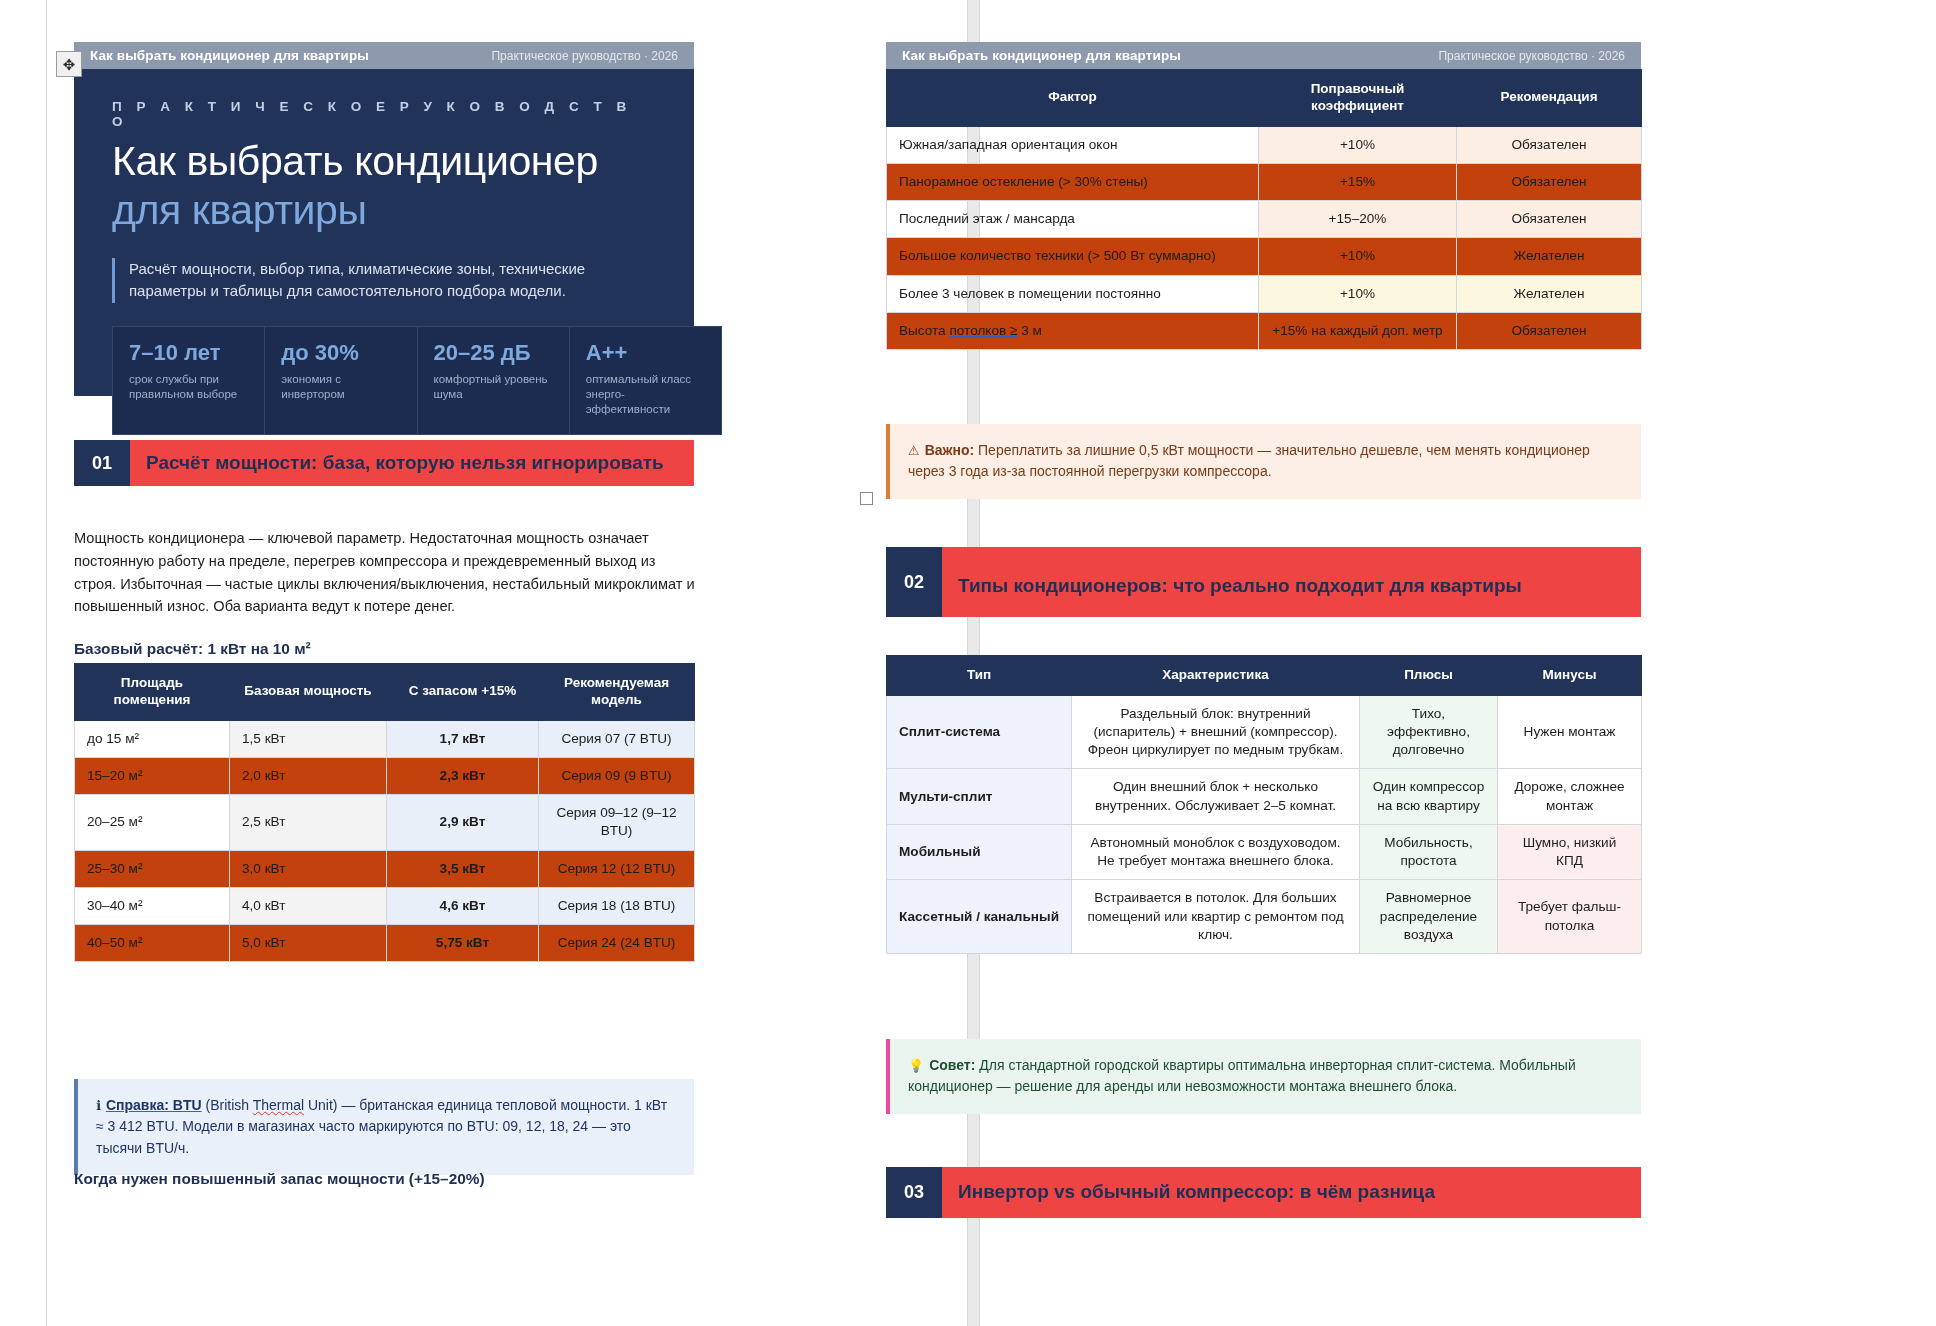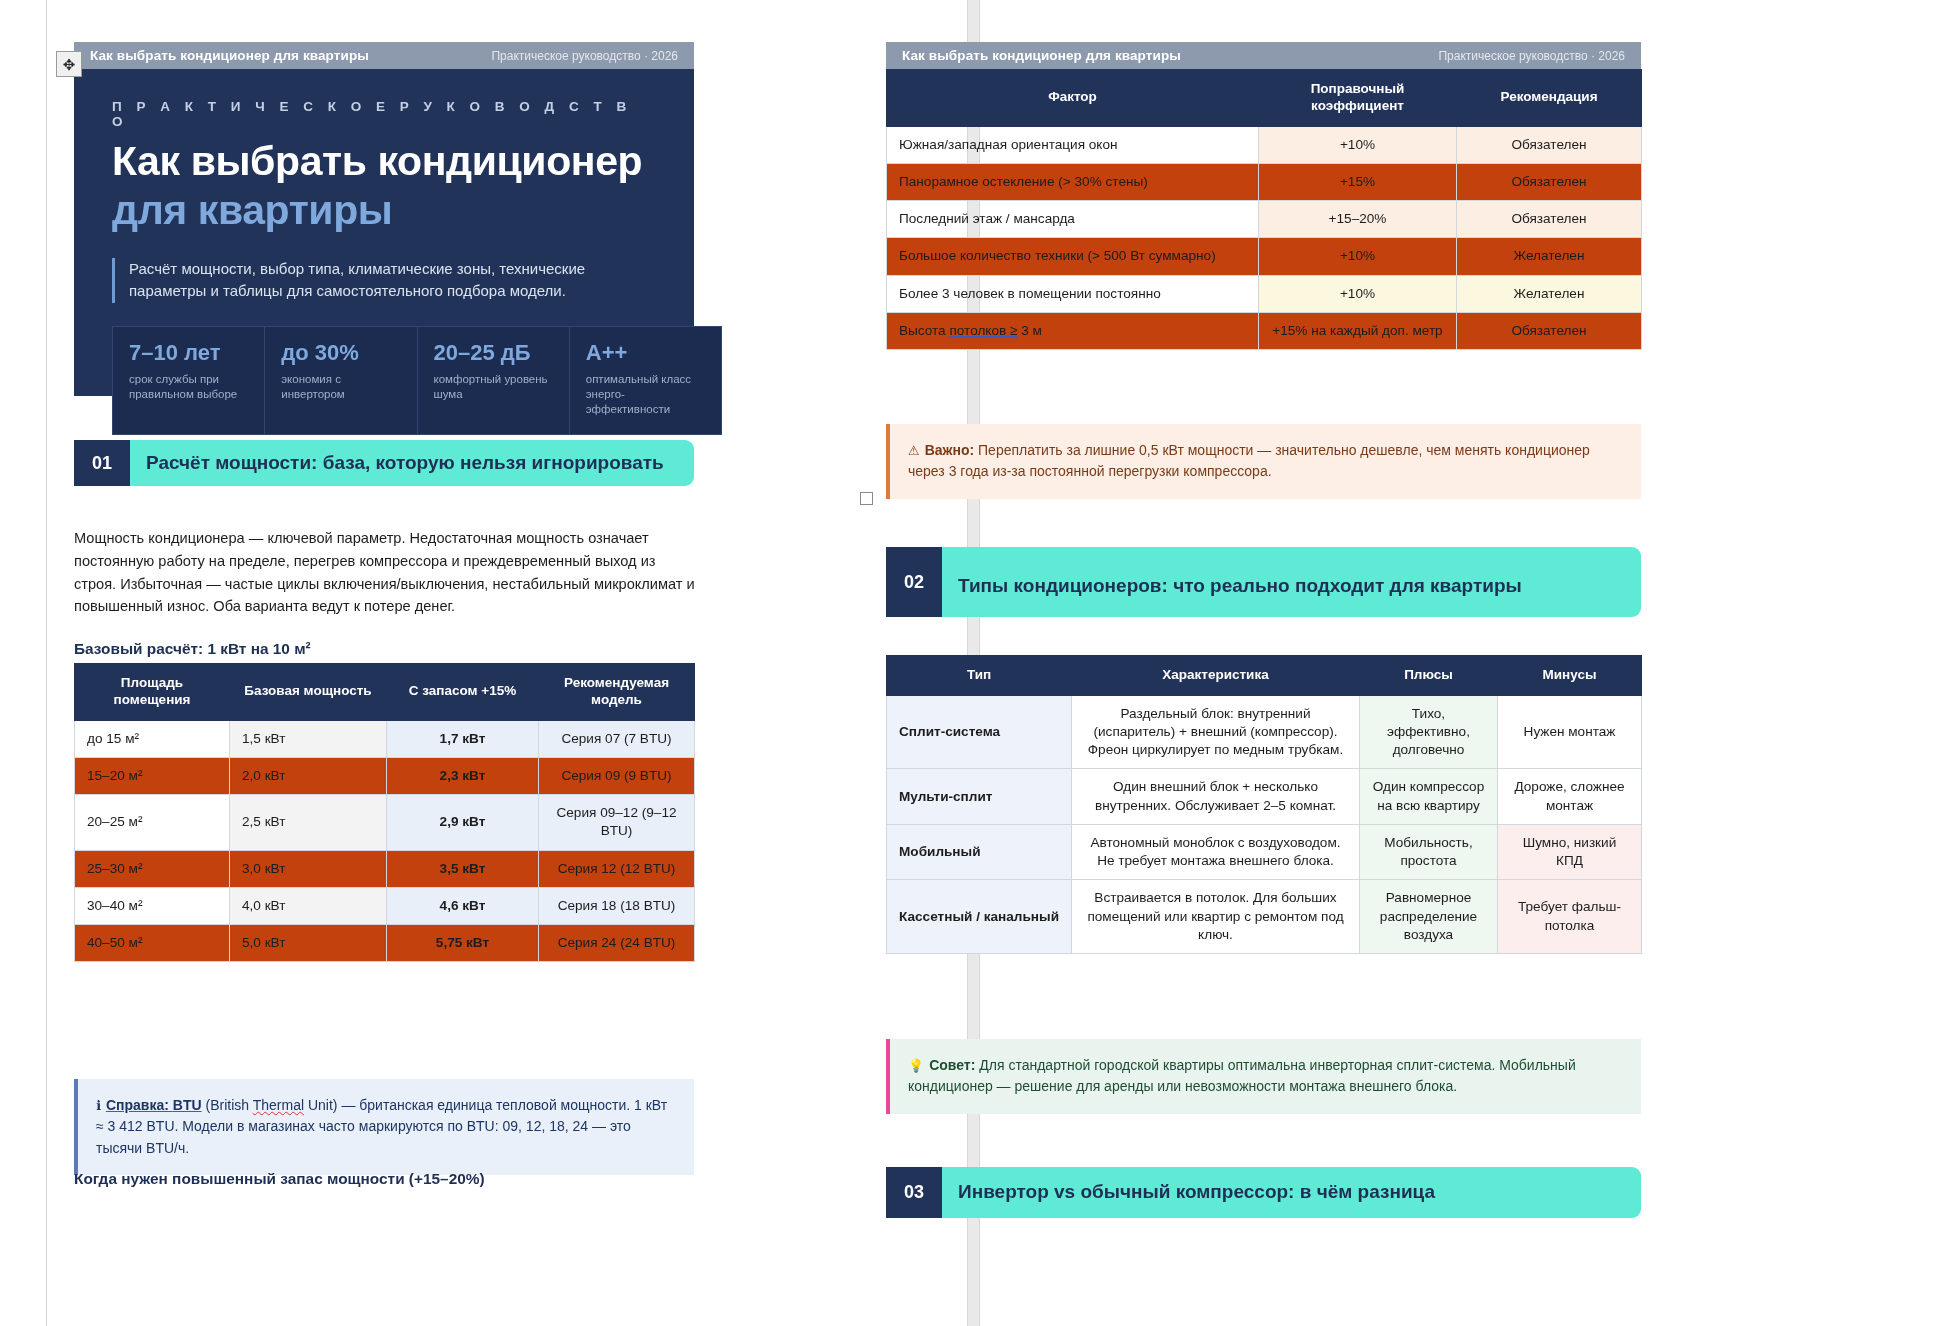--- a/index.html
+++ b/index.html
@@ -49,42 +49,42 @@
   
   .hero{
     position:absolute;background:#22335a;box-sizing:border-box;
     padding:30px 38px 24px 38px;
   }
   .hero .eyebrow{
     color:#c2cfe4;font-size:13.5px;font-weight:bold;letter-spacing:5.5px;
     margin:0 0 10px 0;
   }
   .hero h1{
-    margin:0;color:#ffffff;font-size:41px;line-height:1.12;font-weight:bold;
+    margin:0;color:#ffffff;font-size:41px;line-height:1.12;font-weight:normal;
     letter-spacing:-.4px;
   }
   .hero h1 .accent{color:#7fa9dd;display:block;margin-top:3px;}
   .hero .lede{
     margin:24px 0 0 0;border-left:3px solid #6f9ad4;padding-left:14px;
     color:#dbe3ef;font-size:15px;line-height:1.5;max-width:640px;
   }
   .stats{
     display:flex;margin-top:23px;background:#1b2c50;
     border:1px solid #32456f;width:610px;box-sizing:border-box;
   }
   .stat{
     flex:1;padding:14px 16px 16px 16px;box-sizing:border-box;
     border-right:1px solid #32456f;
   }
   .stat:last-child{border-right:none;}
   .stat .v{color:#7fa9dd;font-size:22px;font-weight:bold;line-height:1.1;white-space:nowrap;}
   .stat .l{color:#9fb0cb;font-size:11.5px;line-height:1.32;margin-top:7px;}
 
   
-  .sec{position:absolute;display:flex;align-items:stretch;background:#5eead4;border-radius:9px;}
+  .sec{position:absolute;display:flex;align-items:stretch;background:#ef4444;}
   .sec .num{
     background:#22335a;color:#ffffff;font-size:18px;font-weight:bold;
     min-width:56px;display:flex;align-items:center;justify-content:center;
   }
   .sec .ttl{
     color:#1e2f55;font-size:19px;font-weight:bold;line-height:1.28;
     padding:13px 16px;display:flex;align-items:center;
   }
 
   

